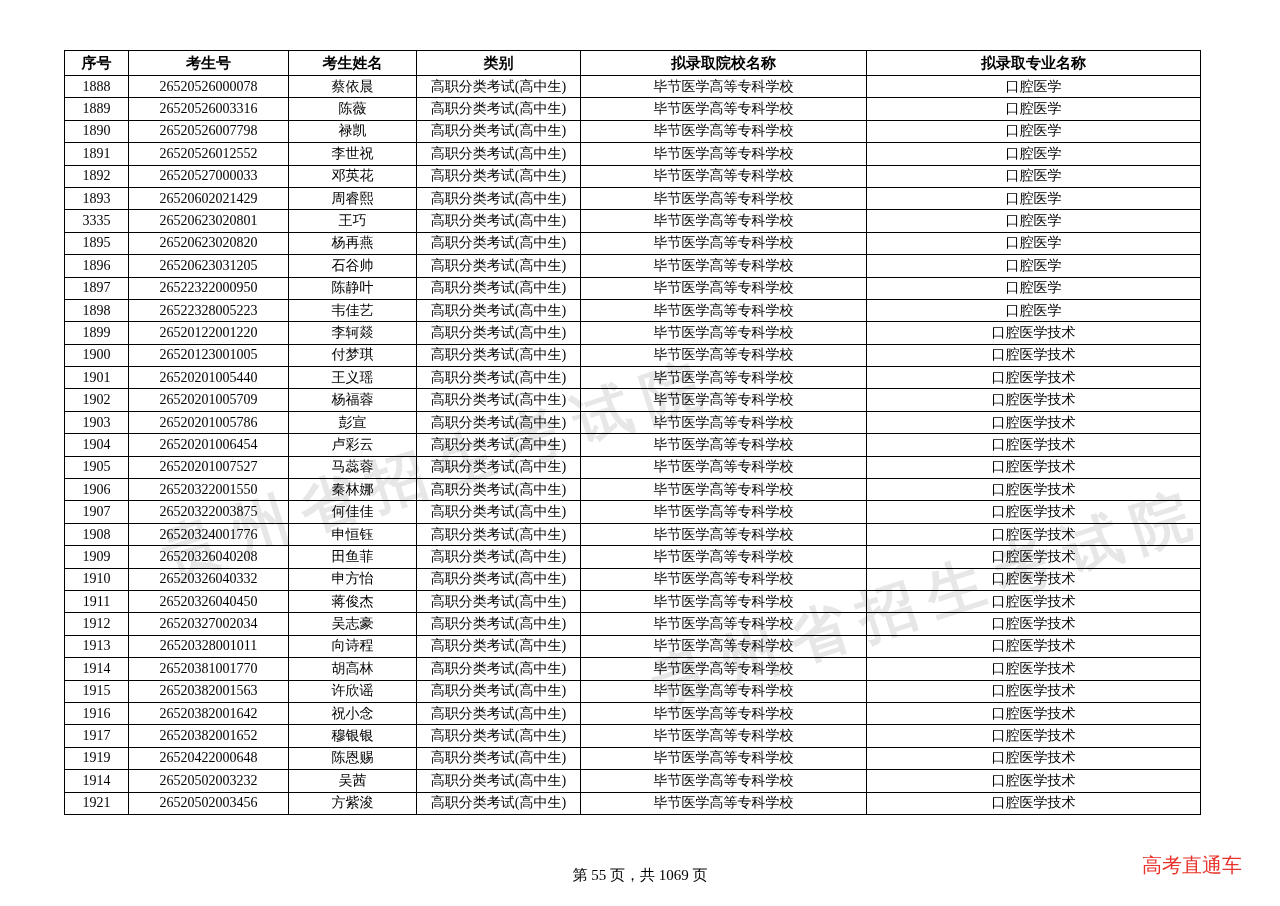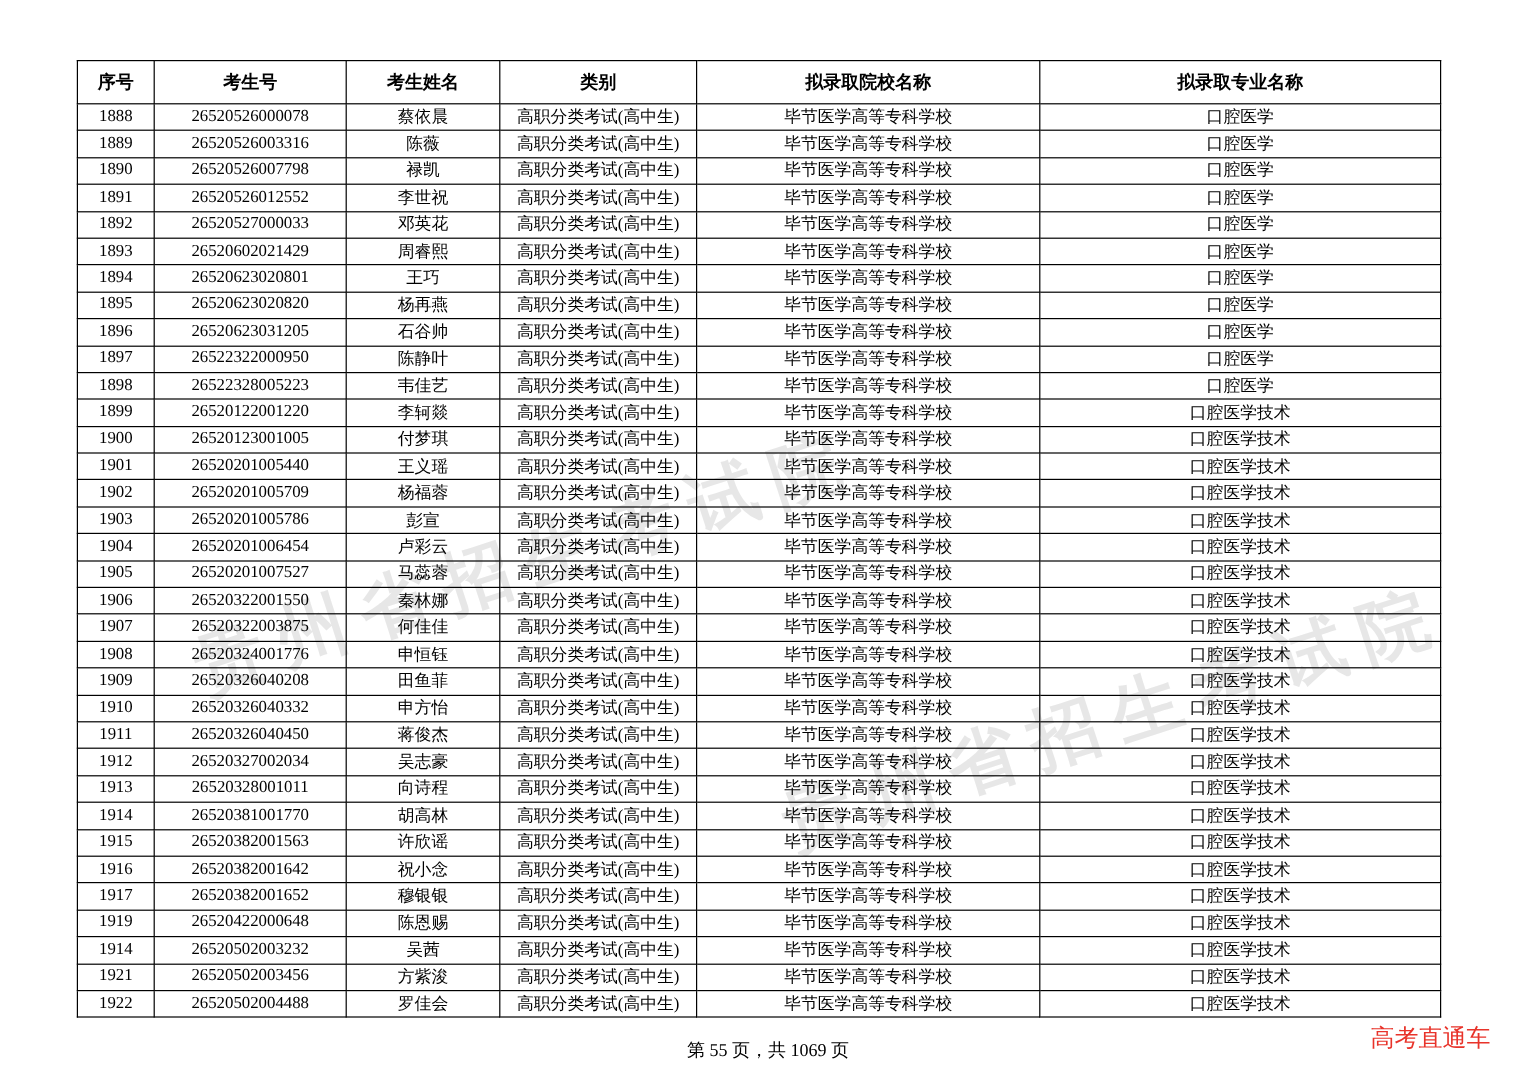--- a/index.html
+++ b/index.html
@@ -43,21 +43,21 @@
     table-layout: fixed;
   }
   th, td {
     border: 1px solid #000000;
     text-align: center;
     vertical-align: middle;
     overflow: hidden;
     white-space: nowrap;
   }
   th {
-    height: 36px;
+    height: 25px;
     font-size: 15px;
     font-weight: bold;
   }
   td {
     height: 22.4px;
     font-size: 14px;
   }
   col.c-seq   { width: 64px; }
   col.c-num   { width: 160px; }
   col.c-name  { width: 128px; }
@@ -155,21 +155,21 @@
           </tr>
           <tr>
             <td>1893</td>
             <td>26520602021429</td>
             <td>周睿熙</td>
             <td>高职分类考试(高中生)</td>
             <td>毕节医学高等专科学校</td>
             <td>口腔医学</td>
           </tr>
           <tr>
-            <td>1894</td>
+            <td>3335</td>
             <td>26520623020801</td>
             <td>王巧</td>
             <td>高职分类考试(高中生)</td>
             <td>毕节医学高等专科学校</td>
             <td>口腔医学</td>
           </tr>
           <tr>
             <td>1895</td>
             <td>26520623020820</td>
             <td>杨再燕</td>
@@ -370,28 +370,20 @@
             <td>口腔医学技术</td>
           </tr>
           <tr>
             <td>1921</td>
             <td>26520502003456</td>
             <td>方紫浚</td>
             <td>高职分类考试(高中生)</td>
             <td>毕节医学高等专科学校</td>
             <td>口腔医学技术</td>
           </tr>
-          <tr>
-            <td>1922</td>
-            <td>26520502004488</td>
-            <td>罗佳会</td>
-            <td>高职分类考试(高中生)</td>
-            <td>毕节医学高等专科学校</td>
-            <td>口腔医学技术</td>
-          </tr>
         </tbody>
     </table>
   </div>
 
   <div class="footer">第 55 页，共 1069 页</div>
 
   <div class="brand">高考直通车</div>
 
 </div>
 

